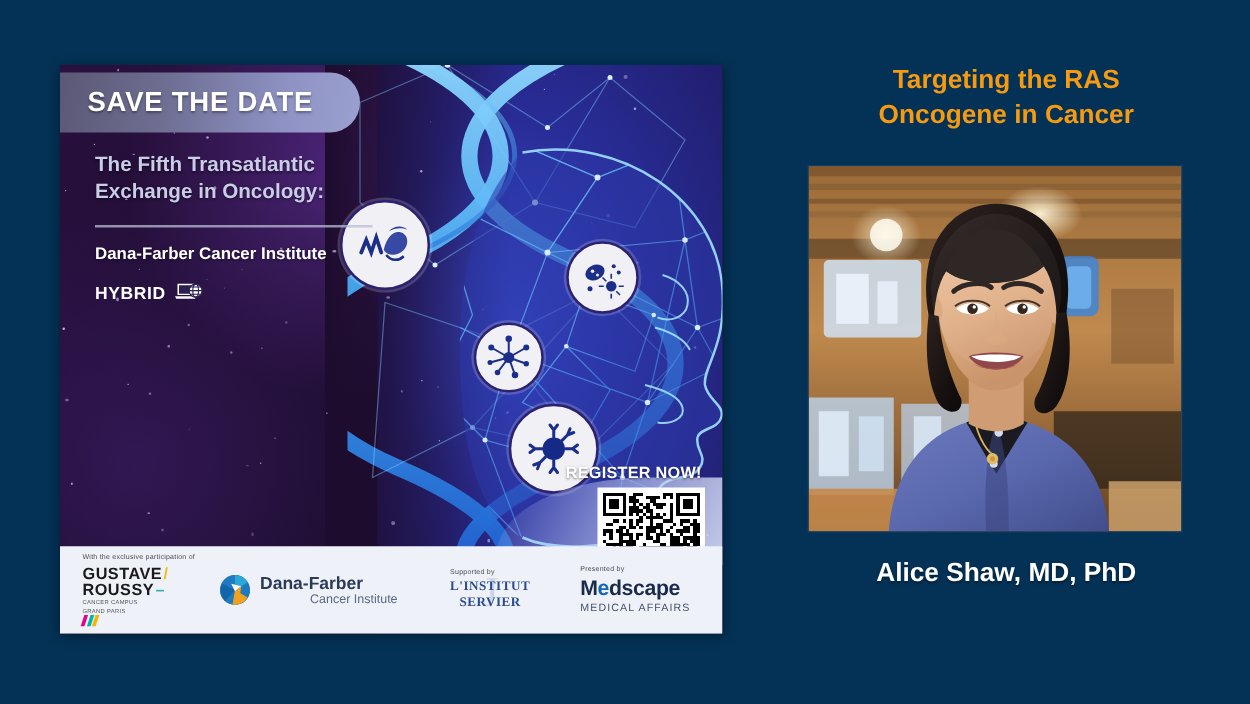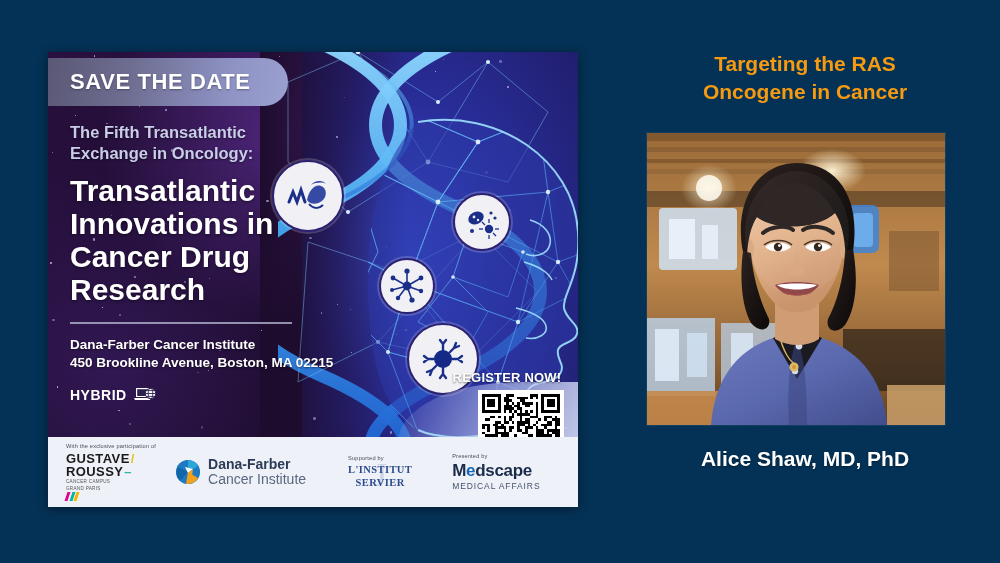--- a/index.html
+++ b/index.html
@@ -58,21 +58,21 @@
     position:absolute;left:0;top:6px;width:240px;height:48px;
     border-radius:0 24px 24px 0;
     background:linear-gradient(100deg,#5b5875 0%,#6e6e92 35%,#8e93c4 75%,#9aa0cf 100%);
     display:flex;align-items:center;
   }
   .std span{
     color:#ffffff;font-weight:bold;font-size:22px;letter-spacing:.6px;
     margin-left:22px;text-shadow:0 1px 2px rgba(0,0,0,.35);
   }
 
-  .flyer-text{position:absolute;left:22px;top:70px;width:290px;}
+  .flyer-text{position:absolute;left:28px;top:70px;width:290px;}
   .sub1{
     color:#c9cde8;font-weight:bold;font-size:16.5px;line-height:1.28;
     text-shadow:0 1px 2px rgba(0,0,0,.5);
   }
   .maintitle{
     color:#ffffff;font-weight:bold;font-size:30px;line-height:1.1;
     margin-top:10px;text-shadow:0 1px 3px rgba(0,0,0,.5);
   }
   .rule{
     width:222px;height:2px;background:#b9bcd6;opacity:.75;margin:16px 0 12px 0;
@@ -120,21 +120,21 @@
   .spon-row{display:flex;align-items:center;gap:8px;}
   .gr-logo{line-height:1;}
   .gr-top{font-size:13px;font-weight:bold;color:#1a1a1a;letter-spacing:.4px;display:flex;align-items:baseline;}
   .gr-slash{color:#e8c21c;font-weight:bold;margin-left:1px;}
   .gr-dash{color:#2fb6a8;font-weight:bold;margin-left:1px;}
   .gr-sm{font-size:4.6px;color:#555;letter-spacing:.3px;margin-top:2px;}
   .gr-ticks{display:flex;gap:1.5px;margin-top:1px;}
   .gr-ticks i{display:block;width:3px;height:9px;transform:skewX(-18deg);}
   .df-mark{width:24px;height:24px;border-radius:50%;position:relative;overflow:hidden;background:#1f7bc1;}
   .df-t1{font-size:14px;font-weight:bold;color:#2b3a56;line-height:1.05;}
-  .df-t2{font-size:14px;color:#5a6880;line-height:1.1;}
+  .df-t2{font-size:10px;color:#5a6880;line-height:1.1;margin-left:40px;}
   .ins-logo{position:relative;text-align:center;}
   .ins-j{position:absolute;left:50%;top:-6px;transform:translateX(-50%);
     font-family:"Liberation Serif",serif;font-size:34px;color:#c3cbe0;opacity:.75;line-height:1;}
   .ins-t{position:relative;font-family:"Liberation Serif",serif;font-weight:bold;
     font-size:10.5px;color:#2c4b8d;letter-spacing:.4px;line-height:1.15;}
   .ms-t1{font-size:17px;font-weight:bold;color:#1a2b4a;letter-spacing:-.3px;line-height:1;}
   .ms-t1 .o{color:#1566b8;}
   .ms-t2{font-size:8.5px;color:#44506a;letter-spacing:.9px;margin-top:2px;}
 
   
@@ -414,32 +414,25 @@
 
     <div class="std">
       <span>SAVE THE DATE</span>
     </div>
 
     <div class="flyer-text">
       <div class="sub1">
         <div>The Fifth Transatlantic</div>
         <div>Exchange in Oncology:</div>
       </div>
-      <div class="maintitle">
-        <div>Transatlantic</div>
-        <div>Innovations in</div>
-        <div>Cancer Drug</div>
-        <div>Research</div>
-      </div>
       <div class="rule"></div>
       <div class="dateline">
       </div>
       <div class="venue">
         <div>Dana-Farber Cancer Institute</div>
-        <div>450 Brookline Avenue, Boston, MA 02215</div>
       </div>
       <div class="hybrid">
         <span class="lbl">HYBRID</span>
         <svg width="24" height="18" viewBox="0 0 24 18">
           <g fill="#ffffff">
             <path d="M3,2 h13 v9 h-13 z" fill="#ffffff"></path>
             <path d="M1,12 h17 l-1,2 h-15 z"></path>
           </g>
           <rect x="4.2" y="3.2" width="10.6" height="6.8" fill="#2b2150"></rect>
           <circle cx="17.5" cy="7.5" r="5.2" fill="#ffffff" stroke="#2b2150" stroke-width="1"></circle>

